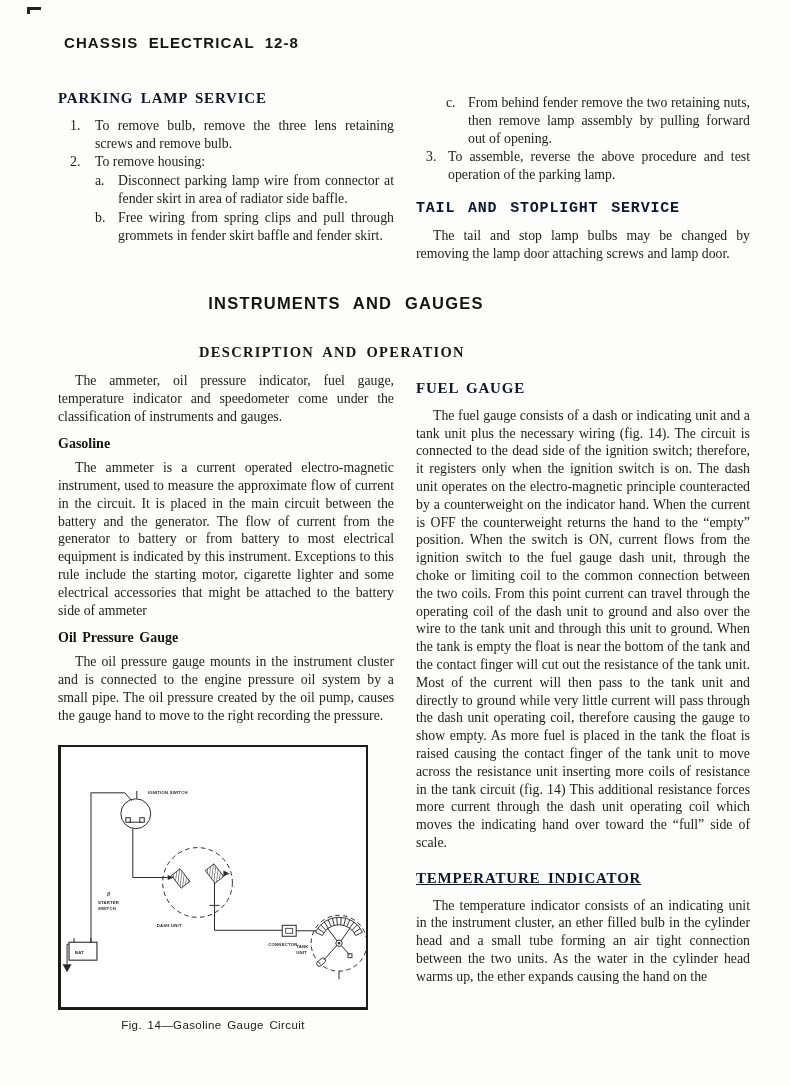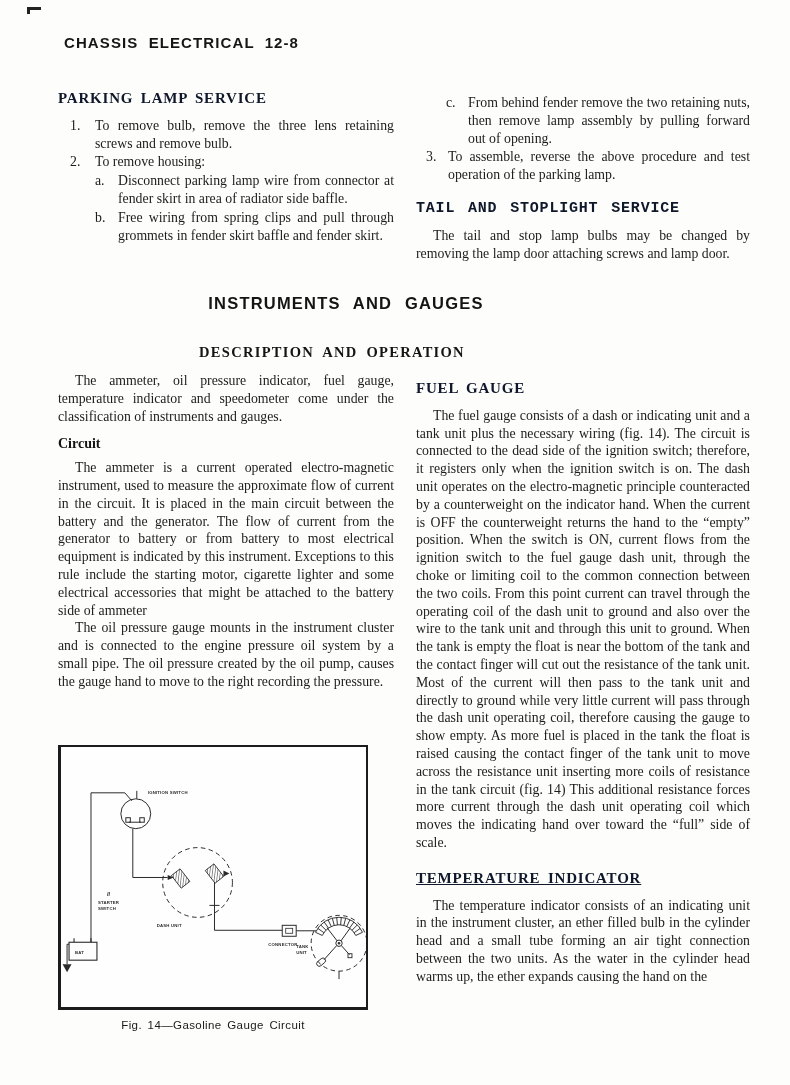--- a/index.html
+++ b/index.html
@@ -113,22 +113,23 @@
     </div>
     <div class="h-major mt">TAIL AND STOPLIGHT SERVICE</div>
     <p class="body indent">The tail and stop lamp bulbs may be changed by removing the lamp door attaching screws and lamp door.</p>
   </div>
 
   <div class="section-title">INSTRUMENTS AND GAUGES</div>
   <div class="section-subtitle">DESCRIPTION AND OPERATION</div>
 
   <div class="col-left-main">
     <p class="body indent">The ammeter, oil pressure indicator, fuel gauge, temperature indicator and speedometer come under the classification of instruments and gauges.</p>
-    <div class="h-sub">Circuit</div>
+    <div class="h-sub">Gasoline</div>
     <p class="body indent">The ammeter is a current operated electro-magnetic instrument, used to measure the approximate flow of current in the circuit. It is placed in the main circuit between the battery and the generator. The flow of current from the generator to battery or from battery to most electrical equipment is indicated by this instrument. Exceptions to this rule include the starting motor, cigarette lighter and some electrical accessories that might be attached to the battery side of ammeter</p>
+    <div class="h-sub">Oil Pressure Gauge</div>
     <p class="body indent">The oil pressure gauge mounts in the instrument cluster and is connected to the engine pressure oil system by a small pipe. The oil pressure created by the oil pump, causes the gauge hand to move to the right recording the pressure.</p>
   </div>
 
   <div class="col-right-main">
     <div class="h-major">FUEL GAUGE</div>
     <p class="body indent">The fuel gauge consists of a dash or indicating unit and a tank unit plus the necessary wiring (fig. 14). The circuit is connected to the dead side of the ignition switch; therefore, it registers only when the ignition switch is on. The dash unit operates on the electro-magnetic principle counteracted by a counterweight on the indicator hand. When the current is OFF the counterweight returns the hand to the “empty” position. When the switch is ON, current flows from the ignition switch to the fuel gauge dash unit, through the choke or limiting coil to the common connection between the two coils. From this point current can travel through the operating coil of the dash unit to ground and also over the wire to the tank unit and through this unit to ground. When the tank is empty the float is near the bottom of the tank and the contact finger will cut out the resistance of the tank unit. Most of the current will then pass to the tank unit and directly to ground while very little current will pass through the dash unit operating coil, therefore causing the gauge to show empty. As more fuel is placed in the tank the float is raised causing the contact finger of the tank unit to move across the resistance unit inserting more coils of resistance in the tank circuit (fig. 14) This additional resistance forces more current through the dash unit operating coil which moves the indicating hand over toward the “full” side of scale.</p>
     <div class="h-major" style="margin-top:18px;text-decoration:underline;">TEMPERATURE INDICATOR</div>
     <p class="body indent">The temperature indicator consists of an indicating unit in the instrument cluster, an ether filled bulb in the cylinder head and a small tube forming an air tight connection between the two units. As the water in the cylinder head warms up, the ether expands causing the hand on the</p>
   </div>
 

